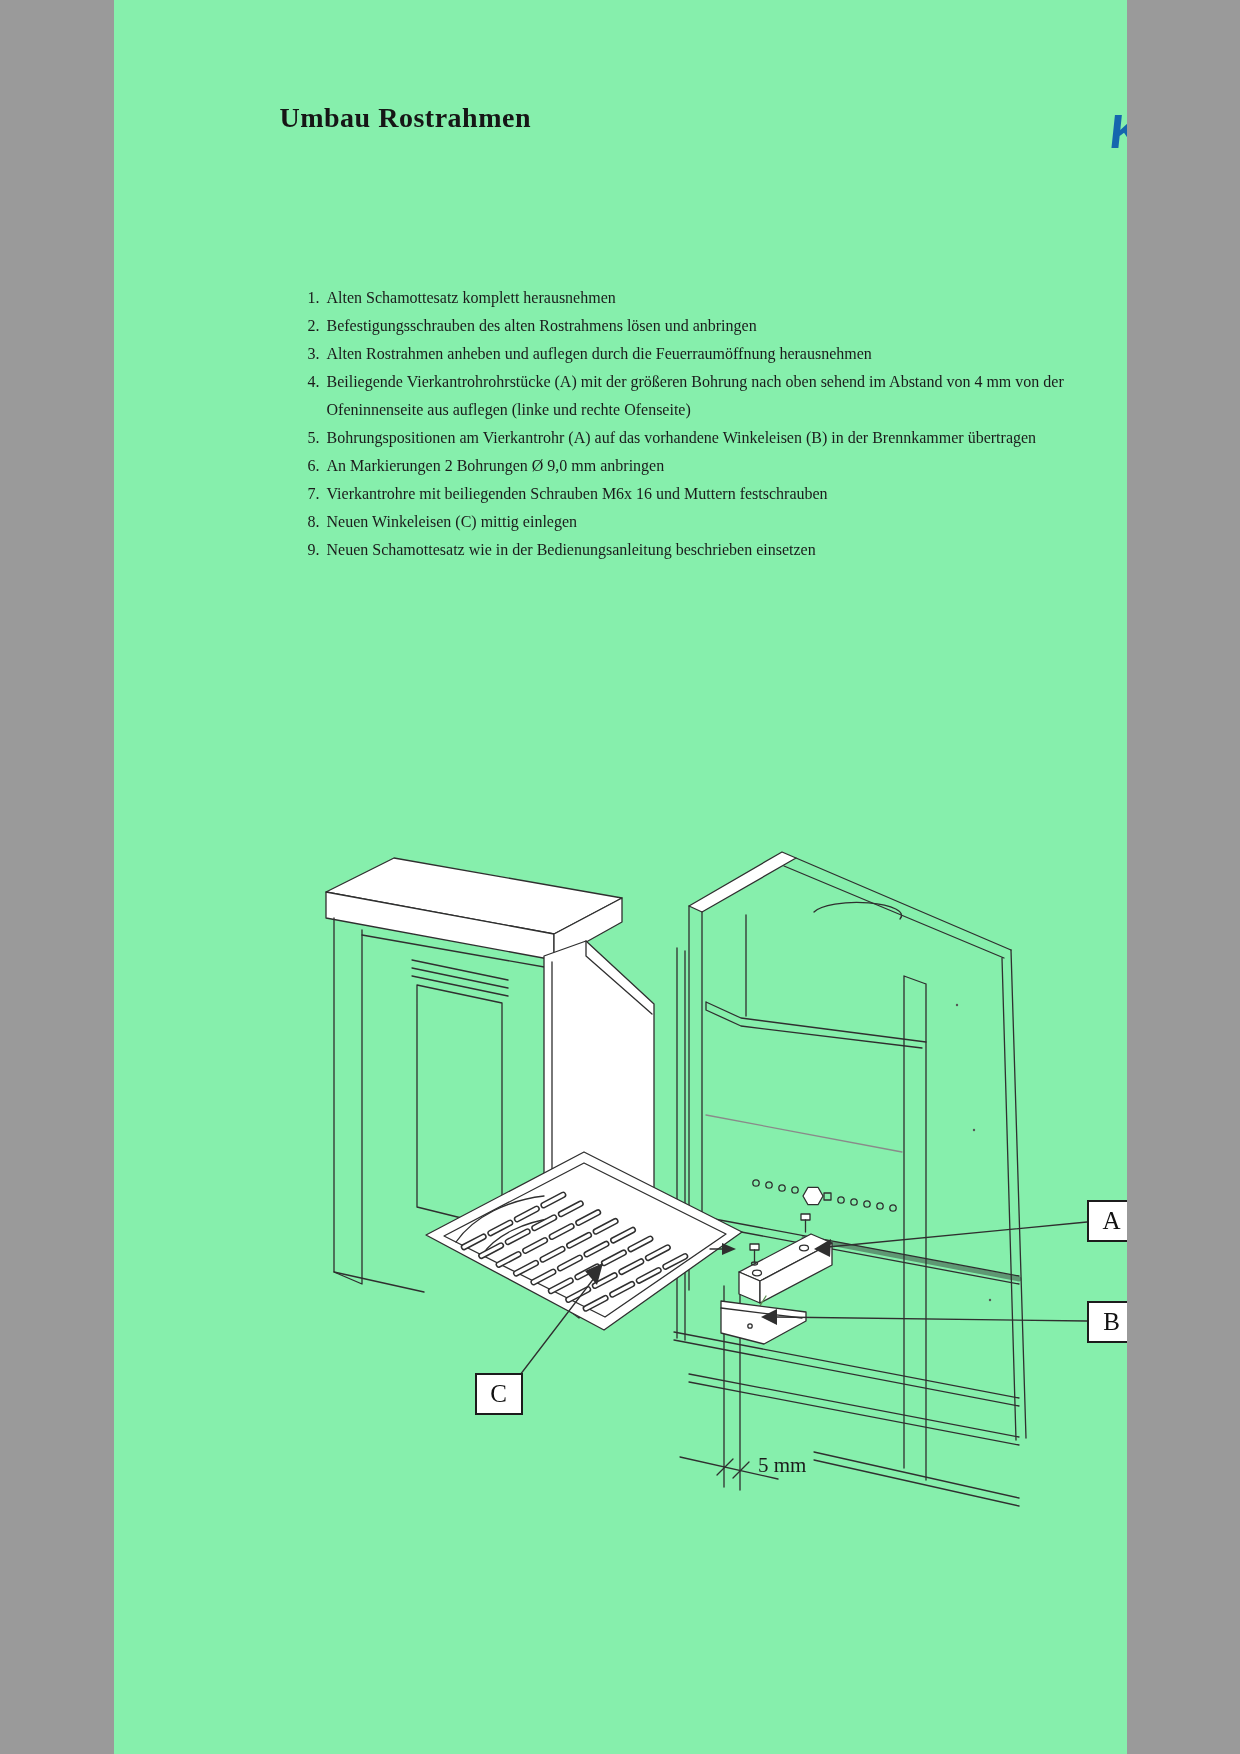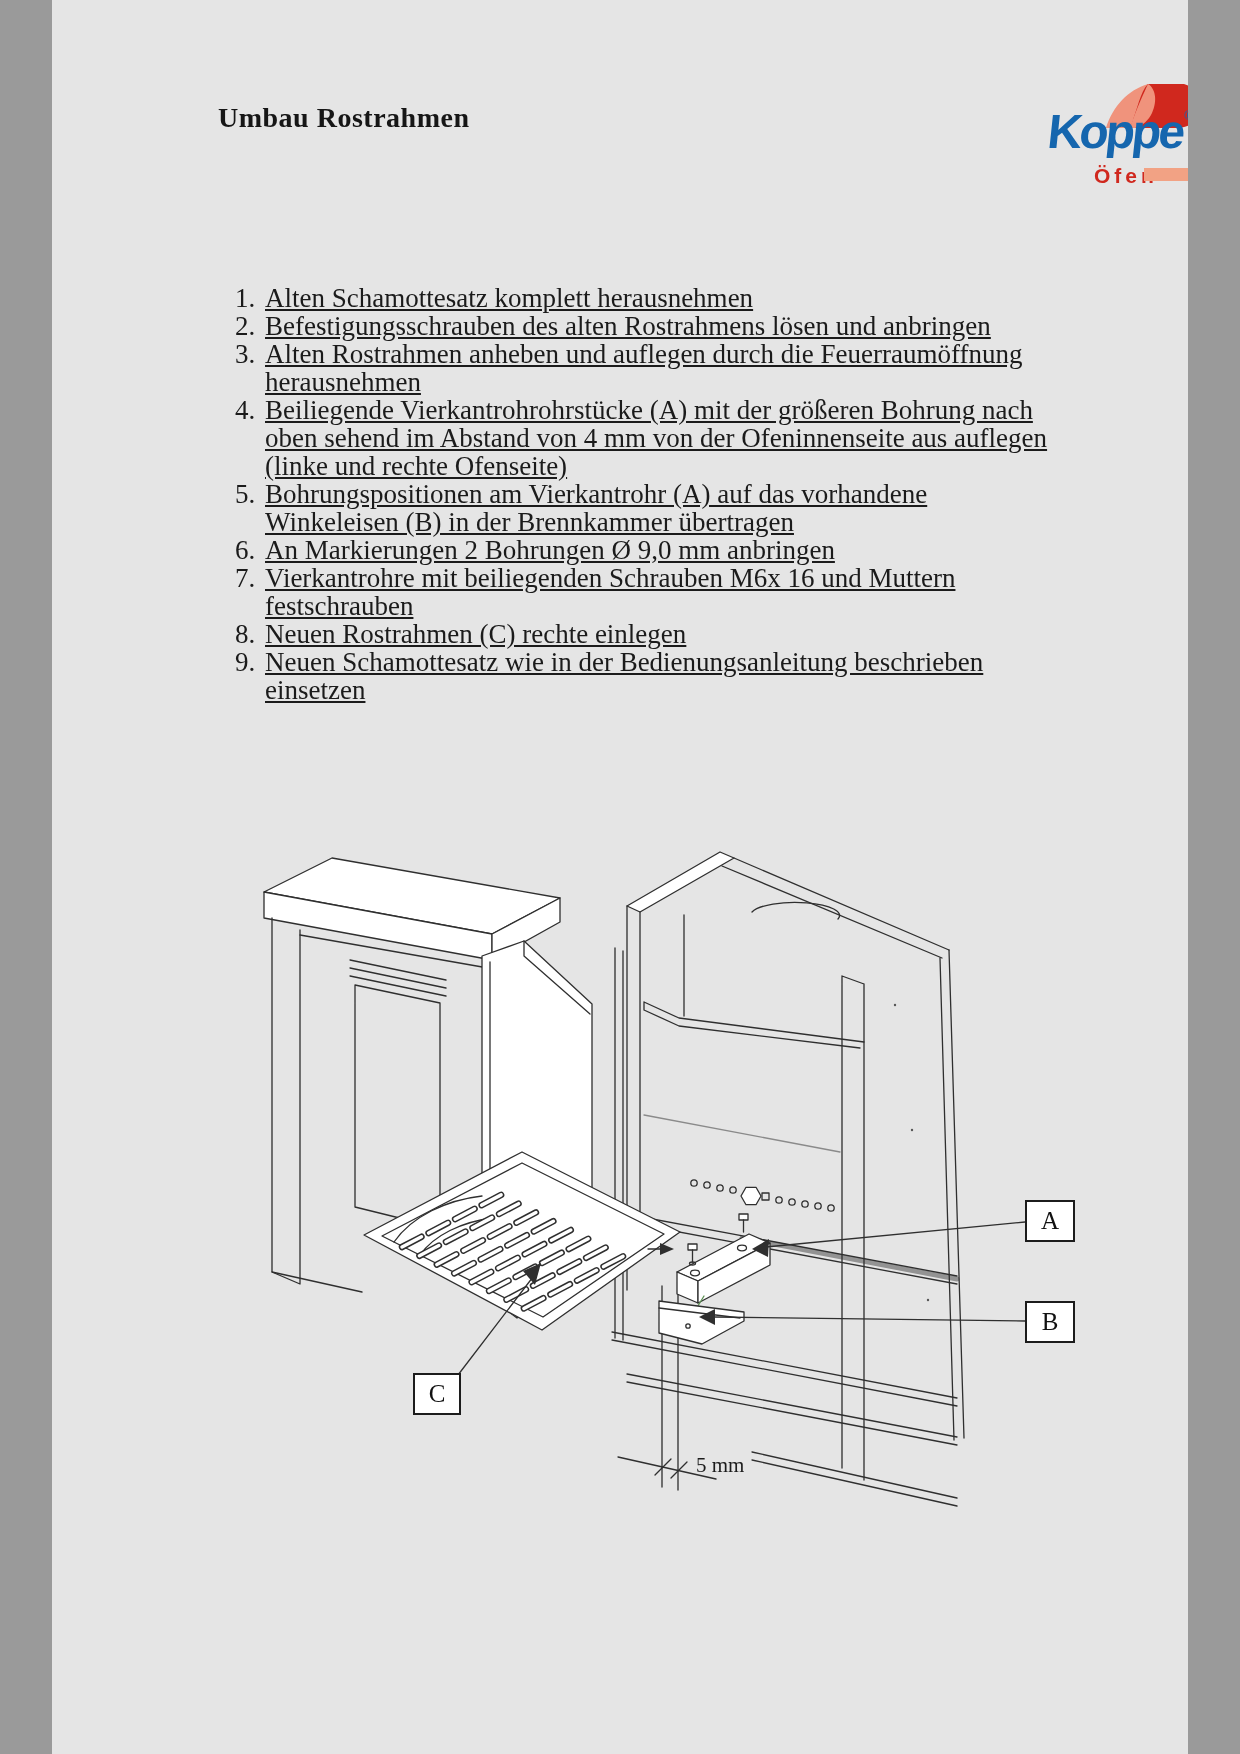--- a/index.html
+++ b/index.html
@@ -1,17 +1,17 @@
 <!DOCTYPE html>
 <html><head>
 <meta charset="utf-8">
 <style>
   html,body{margin:0;padding:0;background:#9a9a9a;}
   .page{
-    position:relative;width:1136px;height:1754px;background:#e5e5e5;
+    position:relative;width:1013px;height:1754px;background:#86efac;
     margin:0 auto;overflow:hidden;
     font-family:"Liberation Serif",serif;color:#1b1b1b;
   }
   .title{
     position:absolute;left:166px;top:102px;margin:0;
     font-size:28px;font-weight:bold;letter-spacing:.5px;color:#161616;
     font-family:"Liberation Serif",serif;
   }
   
   .logo{position:absolute;left:990px;top:78px;width:210px;height:112px;}
@@ -28,21 +28,21 @@
   }
   .logo .sub{
     position:absolute;left:52px;top:86px;
     font-family:"Liberation Sans",sans-serif;font-weight:bold;
     font-size:21px;color:#d0281e;letter-spacing:4px;
   }
   .logo .bar{position:absolute;left:102px;top:90px;width:92px;height:13px;background:#f2a284;}
   
   .steps{
     position:absolute;left:163px;top:284px;width:800px;margin:0;
-    padding:0 0 0 47px;font-size:27px;line-height:28px;color:#1b1b1b;text-decoration:underline;
+    padding:0 0 0 47px;font-size:16px;line-height:28px;color:#1b1b1b;
   }
   .steps li{padding-left:3px;}
   
   .figure{position:absolute;left:0;top:0;width:1240px;height:1754px;}
   .art{position:absolute;left:0;top:0;}
   .callout{
     position:absolute;width:46px;height:38px;border:2px solid #1c1c1c;background:#fff;
     display:flex;align-items:center;justify-content:center;
     font-size:25px;font-family:"Liberation Serif",serif;color:#111;
   }
@@ -69,21 +69,21 @@
   </div>
 
   <ol class="steps">
     <li>Alten Schamottesatz komplett herausnehmen</li>
     <li>Befestigungsschrauben des alten Rostrahmens lösen und anbringen</li>
     <li>Alten Rostrahmen anheben und auflegen durch die Feuerraumöffnung herausnehmen</li>
     <li>Beiliegende Vierkantrohrohrstücke (A) mit der größeren Bohrung nach oben sehend im Abstand von 4 mm von der Ofeninnenseite aus auflegen (linke und rechte Ofenseite)</li>
     <li>Bohrungspositionen am Vierkantrohr (A) auf das vorhandene Winkeleisen (B) in der Brennkammer übertragen</li>
     <li>An Markierungen 2 Bohrungen Ø 9,0 mm anbringen</li>
     <li>Vierkantrohre mit beiliegenden Schrauben M6x 16 und Muttern festschrauben</li>
-    <li>Neuen Rostrahmen (C) rechte einlegen</li>
+    <li>Neuen Winkeleisen (C) mittig einlegen</li>
     <li>Neuen Schamottesatz wie in der Bedienungsanleitung beschrieben einsetzen</li>
   </ol>
 
   <div class="figure">
     <svg class="art" width="1240" height="1754" viewBox="0 0 1240 1754" fill="none" stroke="#2f2f2f" stroke-width="1.3" stroke-linejoin="round" stroke-linecap="round">
 
       <g>
         <path d="M212,892 L280,858 L508,898 L440,934 Z" fill="#fff"></path>
         <path d="M212,892 L212,918 L440,960 L440,934 Z" fill="#fff"></path>
         <path d="M440,934 L440,960 L508,922 L508,898 Z" fill="#fff"></path>

